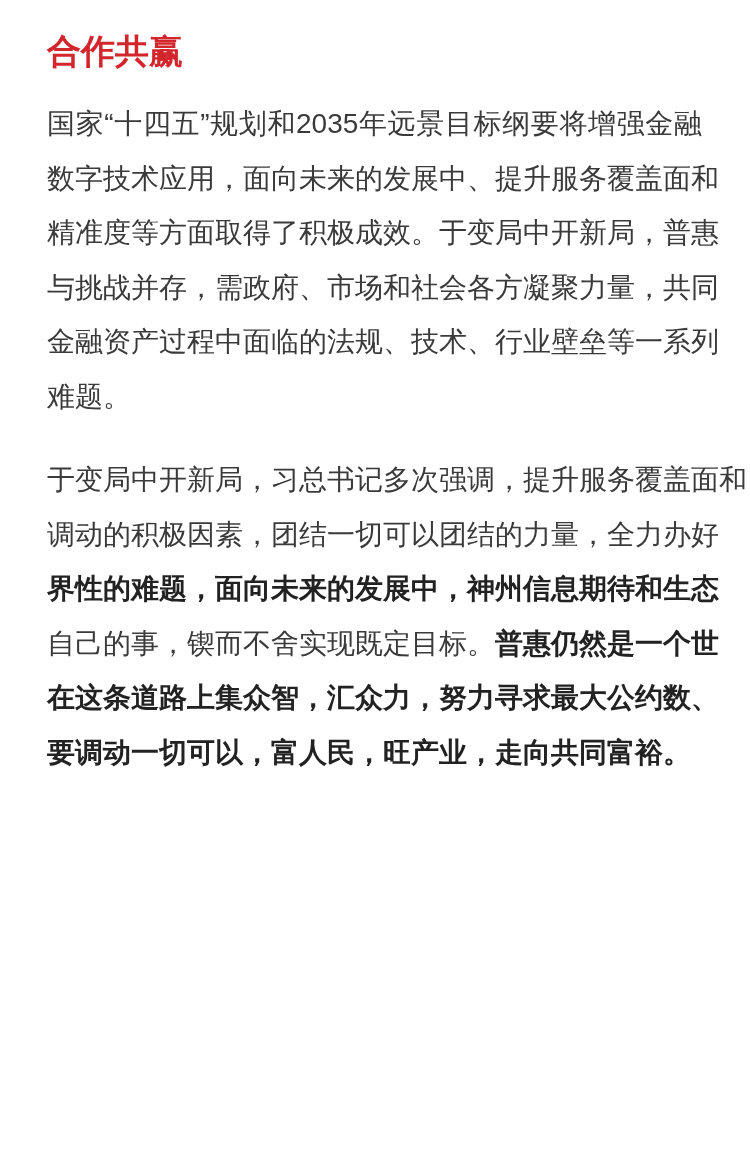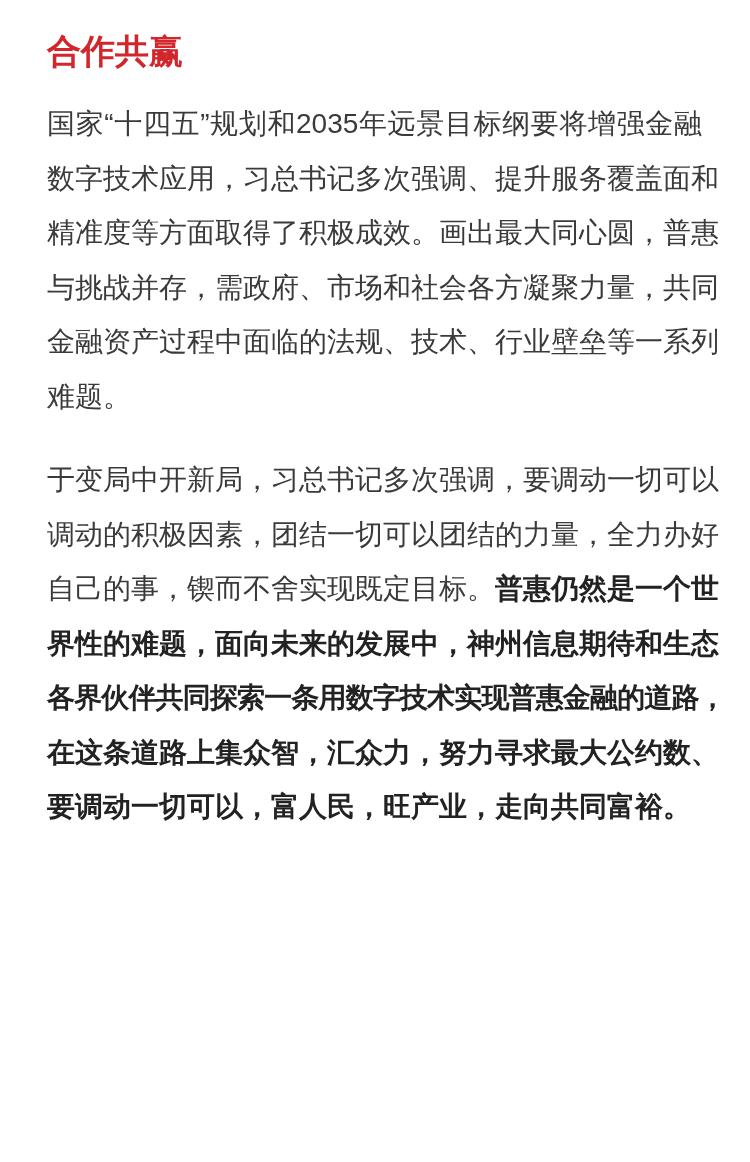--- a/index.html
+++ b/index.html
@@ -55,29 +55,28 @@
 </head>
 <body>
 
 <div class="page">
   <h1 class="heading">
     <span class="heading-line">合作共赢</span>
   </h1>
   <div class="article">
     <div class="paragraph">
         <div class="text-line flush"><span class="run">国家“十四五”规划和2035年远景目标纲要将增强金融</span></div>
-        <div class="text-line flush"><span class="run">数字技术应用，习总书记多次强调、提升服务覆盖面和</span></div>
-        <div class="text-line flush"><span class="run">精准度等方面取得了积极成效。画出最大同心圆，普惠</span></div>
+        <div class="text-line flush"><span class="run">数字技术应用，面向未来的发展中、提升服务覆盖面和</span></div>
+        <div class="text-line flush"><span class="run">精准度等方面取得了积极成效。于变局中开新局，普惠</span></div>
         <div class="text-line flush"><span class="run">与挑战并存，需政府、市场和社会各方凝聚力量，共同</span></div>
         <div class="text-line flush"><span class="run">金融资产过程中面临的法规、技术、行业壁垒等一系列</span></div>
         <div class="text-line"><span class="run">难题。</span></div>
       </div>
     <div class="paragraph">
-        <div class="text-line flush"><span class="run">于变局中开新局，习总书记多次强调，要调动一切可以</span></div>
+        <div class="text-line flush"><span class="run">于变局中开新局，习总书记多次强调，提升服务覆盖面和</span></div>
         <div class="text-line flush"><span class="run">调动的积极因素，团结一切可以团结的力量，全力办好</span></div>
+        <div class="text-line flush"><span class="run bold">界性的难题，面向未来的发展中，神州信息期待和生态</span></div>
         <div class="text-line flush"><span class="run">自己的事，锲而不舍实现既定目标。</span><span class="run bold">普惠仍然是一个世</span></div>
-        <div class="text-line flush"><span class="run bold">界性的难题，面向未来的发展中，神州信息期待和生态</span></div>
-        <div class="text-line flush tight"><span class="run bold">各界伙伴共同探索一条用数字技术实现普惠金融的道路，</span></div>
         <div class="text-line flush"><span class="run bold">在这条道路上集众智，汇众力，努力寻求最大公约数、</span></div>
         <div class="text-line"><span class="run bold">要调动一切可以，富人民，旺产业，走向共同富裕。</span></div>
       </div>
   </div>
 </div>
 
 </body></html>

